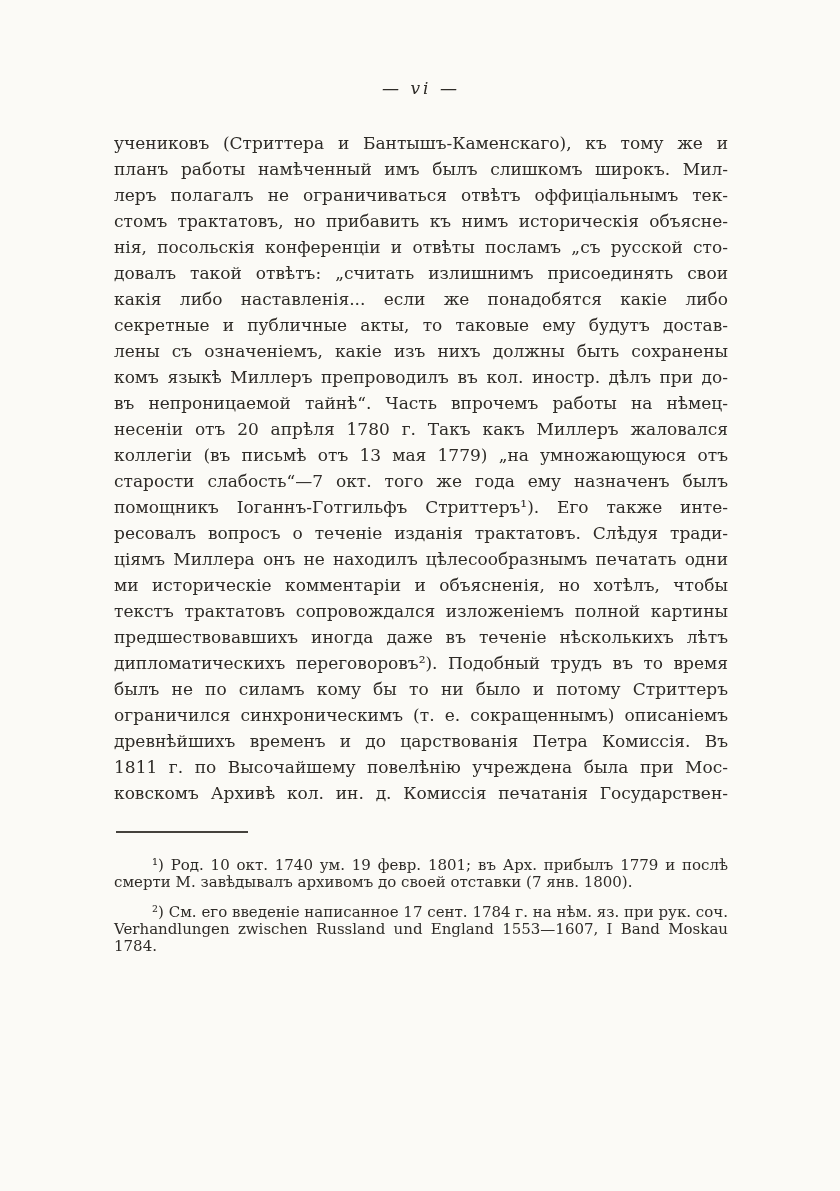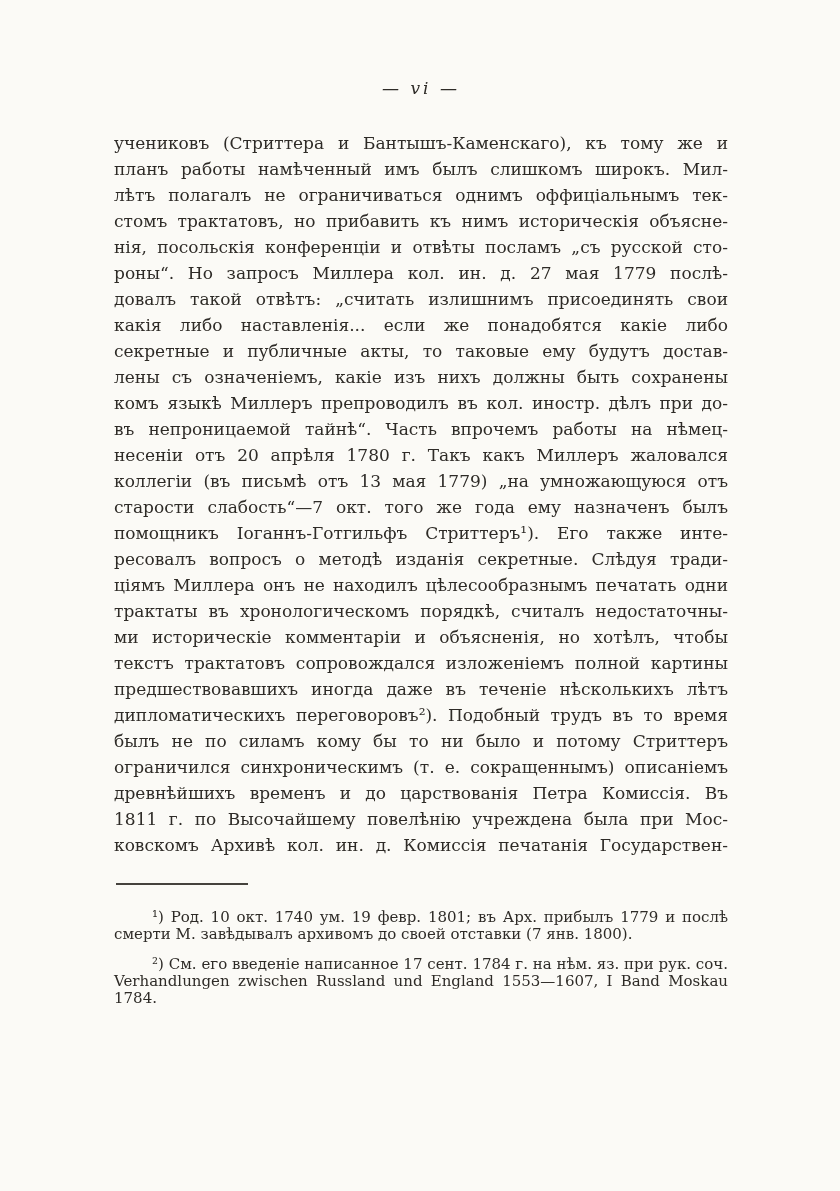--- a/index.html
+++ b/index.html
@@ -60,37 +60,35 @@
 </head>
 <body>
 
 <div class="page">
 
   <div class="page-header">— vi —</div>
 
   <div class="body-text">
     <div class="line">учениковъ (Стриттера и Бантышъ-Каменскаго), къ тому же и</div>
     <div class="line">планъ работы намѣченный имъ былъ слишкомъ широкъ. Мил-</div>
-    <div class="line">лѣтъ полагалъ не ограничиваться однимъ оффиціальнымъ тек-</div>
+    <div class="line">леръ полагалъ не ограничиваться отвѣтъ оффиціальнымъ тек-</div>
     <div class="line">стомъ трактатовъ, но прибавить къ нимъ историческія объясне-</div>
     <div class="line">нія, посольскія конференціи и отвѣты посламъ „съ русской сто-</div>
-    <div class="line">роны“. Но запросъ Миллера кол. ин. д. 27 мая 1779 послѣ-</div>
     <div class="line">довалъ такой отвѣтъ: „считать излишнимъ присоединять свои</div>
     <div class="line">какія либо наставленія... если же понадобятся какіе либо</div>
     <div class="line">секретные и публичные акты, то таковые ему будутъ достав-</div>
     <div class="line">лены съ означеніемъ, какіе изъ нихъ должны быть сохранены</div>
     <div class="line">комъ языкѣ Миллеръ препроводилъ въ кол. иностр. дѣлъ при до-</div>
     <div class="line">въ непроницаемой тайнѣ“. Часть впрочемъ работы на нѣмец-</div>
     <div class="line">несеніи отъ 20 апрѣля 1780 г. Такъ какъ Миллеръ жаловался</div>
     <div class="line">коллегіи (въ письмѣ отъ 13 мая 1779) „на умножающуюся отъ</div>
     <div class="line">старости слабость“—7 окт. того же года ему назначенъ былъ</div>
     <div class="line">помощникъ Іоганнъ-Готгильфъ Стриттеръ¹). Его также инте-</div>
-    <div class="line">ресовалъ вопросъ о методѣ изданія секретные. Слѣдуя тради-</div>
+    <div class="line">ресовалъ вопросъ о теченіе изданія трактатовъ. Слѣдуя тради-</div>
     <div class="line">ціямъ Миллера онъ не находилъ цѣлесообразнымъ печатать одни</div>
-    <div class="line">трактаты въ хронологическомъ порядкѣ, считалъ недостаточны-</div>
     <div class="line">ми историческіе комментаріи и объясненія, но хотѣлъ, чтобы</div>
     <div class="line">текстъ трактатовъ сопровождался изложеніемъ полной картины</div>
     <div class="line">предшествовавшихъ иногда даже въ теченіе нѣсколькихъ лѣтъ</div>
     <div class="line">дипломатическихъ переговоровъ²). Подобный трудъ въ то время</div>
     <div class="line">былъ не по силамъ кому бы то ни было и потому Стриттеръ</div>
     <div class="line">ограничился синхроническимъ (т. е. сокращеннымъ) описаніемъ</div>
     <div class="line">древнѣйшихъ временъ и до царствованія Петра Комиссія. Въ</div>
     <div class="line">1811 г. по Высочайшему повелѣнію учреждена была при Мос-</div>
     <div class="line">ковскомъ Архивѣ кол. ин. д. Комиссія печатанія Государствен-</div>
   </div>

